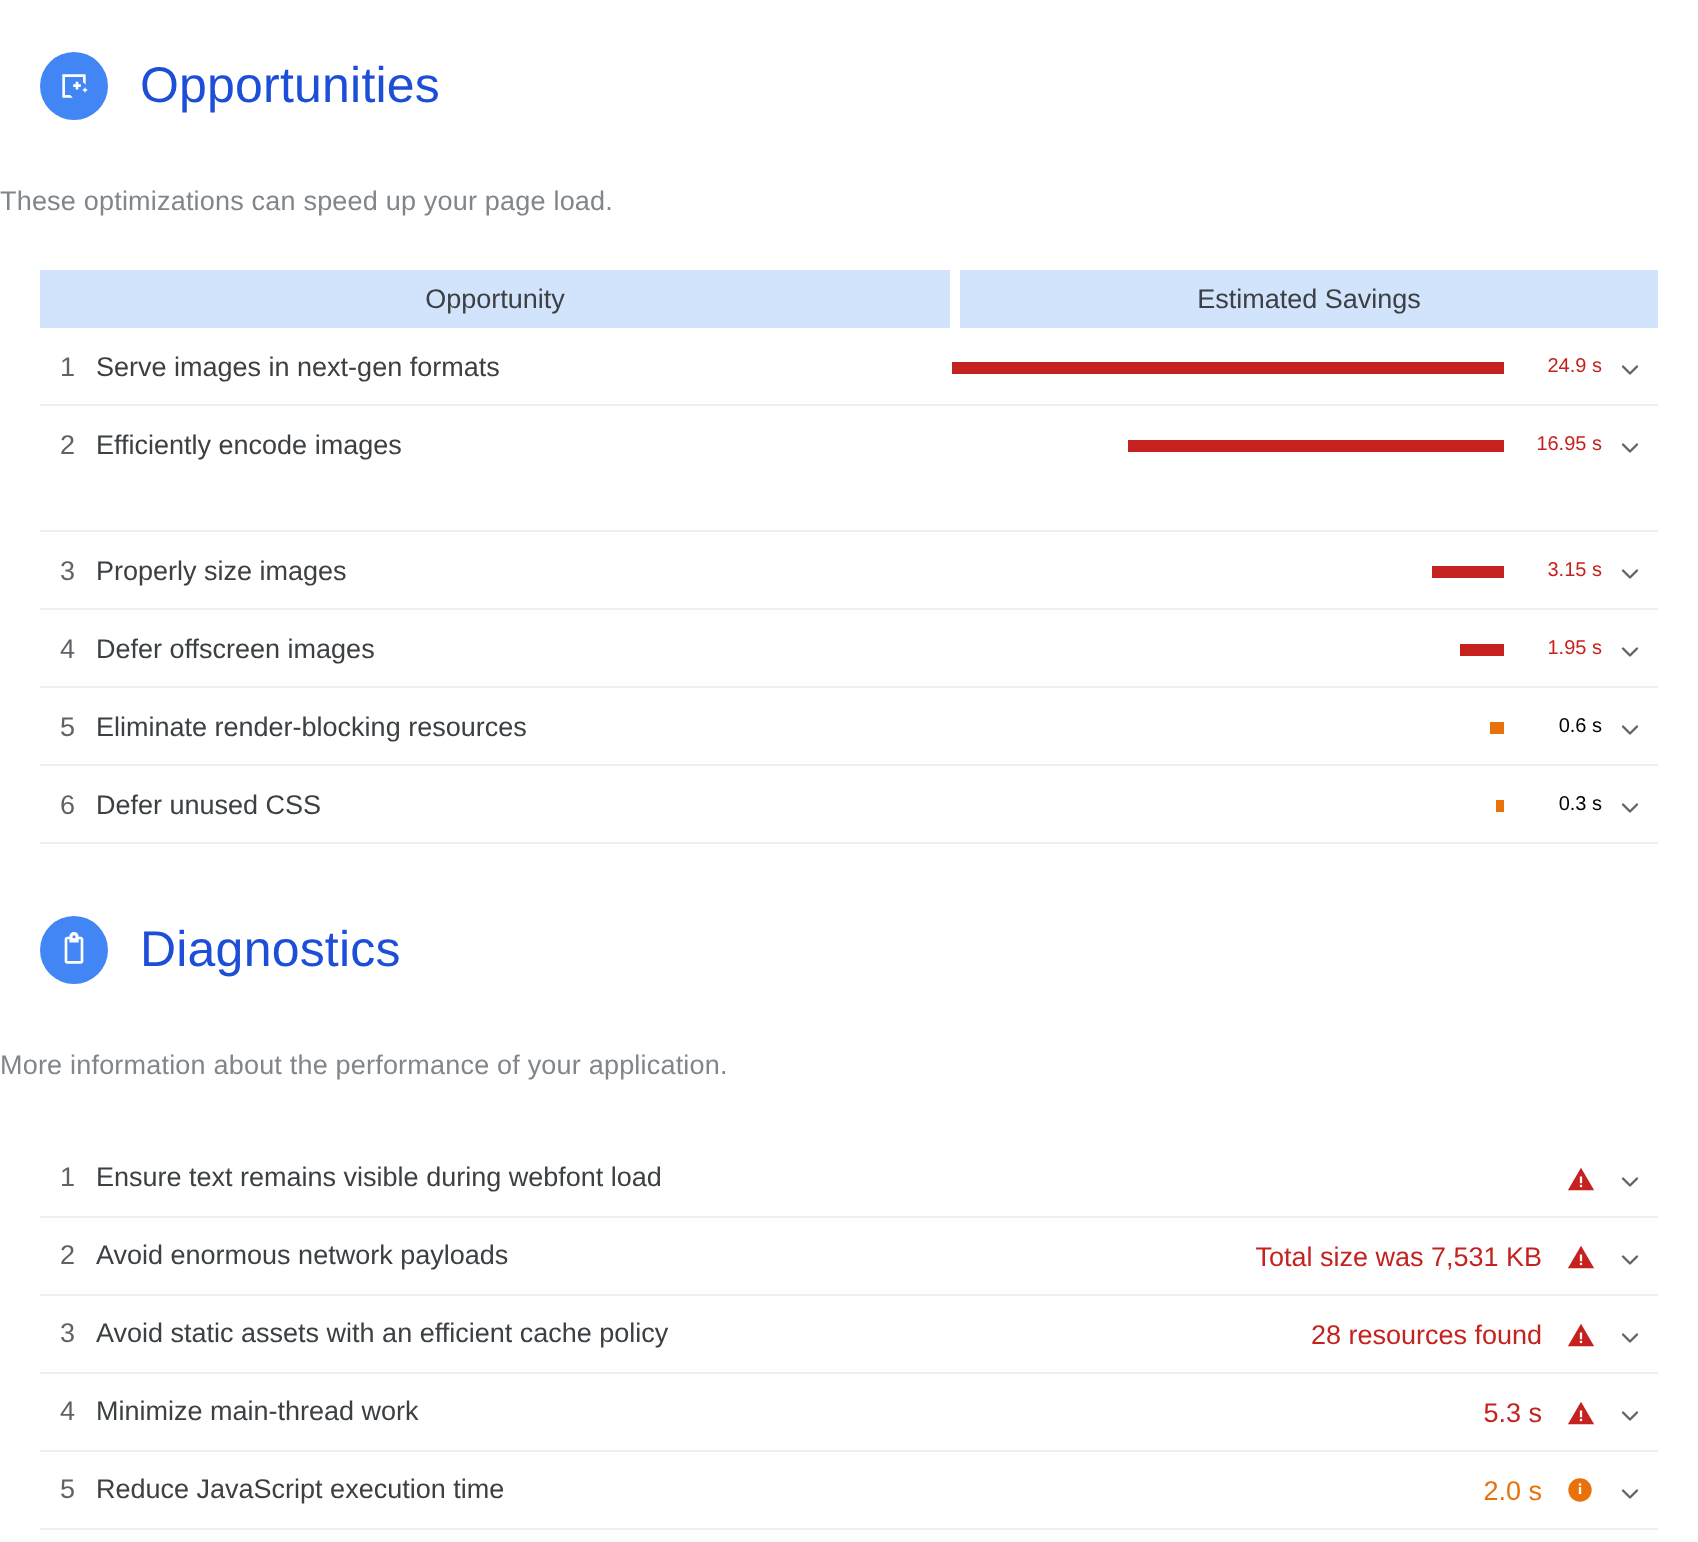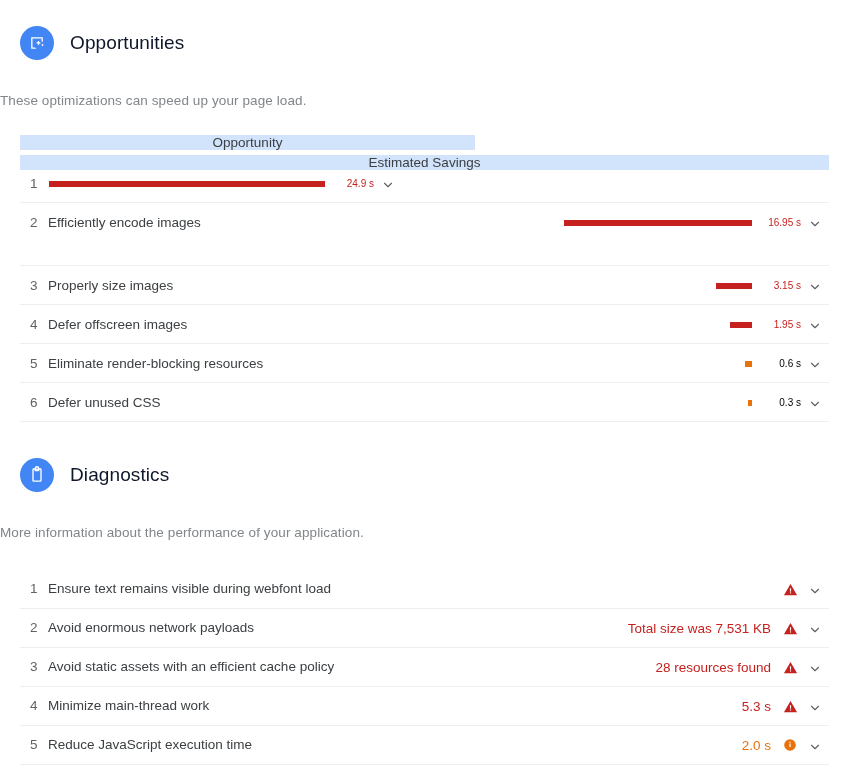--- a/index.html
+++ b/index.html
@@ -21,38 +21,37 @@
   }
   .sec-icon {
     width: 34px; height: 34px;
     border-radius: 50%;
     background: #4285f4;
     display: flex; align-items: center; justify-content: center;
     flex: 0 0 34px;
   }
   .sec-icon svg { display: block; }
   .sec-title {
-    font-size: 19px;
-    color: #0f172a;
+    font-size: 25px;
+    color: #1d4ed8;
     font-weight: 400;
     letter-spacing: .1px;
   }
   .sec-desc {
     font-size: 13.5px;
     color: #80868b;
     letter-spacing: .1px;
   }
 
   
   .tbl { padding: 0 20px 0 20px; }
   .thead {
     display: flex;
     gap: 5px;
     height: 29px;
-    flex-direction: column;
   }
   .th {
     background: #d2e3fc;
     color: #3c4043;
     font-size: 13.5px;
     display: flex; align-items: center; justify-content: center;
   }
   .th-opp { width: 455px; }
   .th-sav { flex: 1; }
 
@@ -178,20 +177,21 @@
   <div class="gap-c"></div>
 
   <div class="tbl">
     <div class="thead">
       <div class="th th-opp">Opportunity</div>
       <div class="th th-sav">Estimated Savings</div>
     </div>
     <div id="opp-rows">
         <div class="row">
           <div class="row-idx">1</div>
+          <div class="row-title">Serve images in next-gen formats</div>
           <div class="row-right">
             <div class="bar-wrap">
               <div class="bar" style="width:276px"></div>
             </div>
             <div class="val">24.9 s</div>
             <span class="chev">
               <svg width="14" height="14" viewBox="0 0 24 24">
                 <path fill="none" stroke="#5f6368" stroke-width="2" stroke-linecap="round" stroke-linejoin="round" d="M6 9l6 6 6-6"></path>
               </svg>
             </span>

